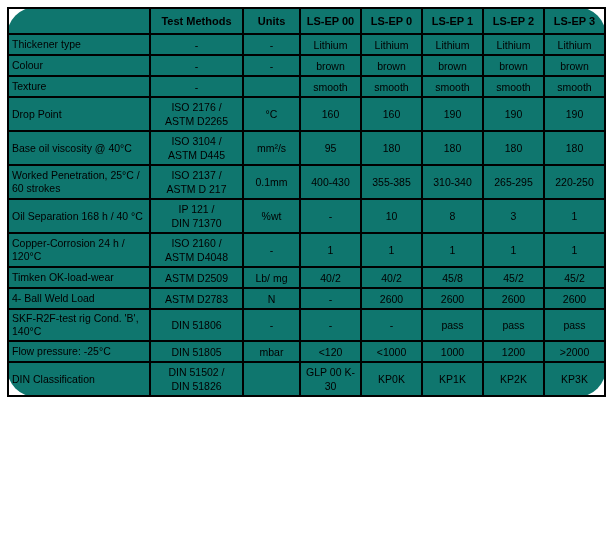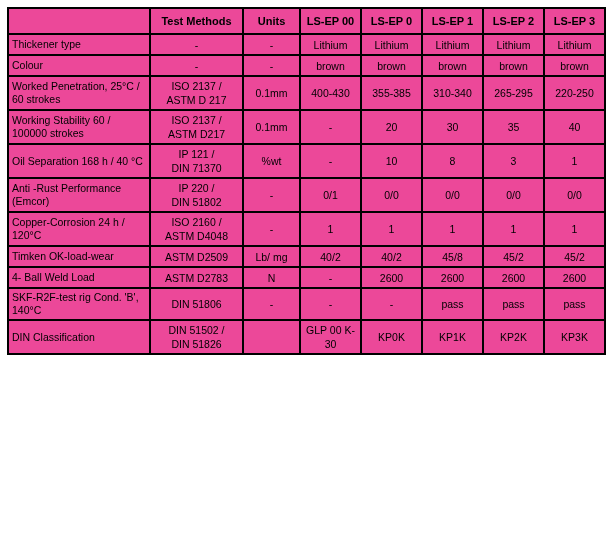--- a/index.html
+++ b/index.html
@@ -8,21 +8,22 @@
     background: #ffffff;
     width: 609px;
     height: 553px;
     font-family: "Liberation Sans", sans-serif;
     color: #000;
   }
   table.spec {
     border-collapse: collapse;
     margin: 7px 0 0 7px;
     table-layout: fixed;
-    background: #ec4899;
+    background: #0f766e;
+    border-radius: 29px;
   }
   .spec th, .spec td {
     border: 2px solid #000;
     font-size: 10.5px;
     padding: 2px 2px;
     overflow: hidden;
     vertical-align: middle;
   }
   .spec thead tr { height: 26px; }
   .spec thead th {
@@ -84,62 +85,72 @@
         <th class="lbl">Colour</th>
         <td class="method">-</td>
         <td class="units">-</td>
         <td class="val">brown</td>
         <td class="val">brown</td>
         <td class="val">brown</td>
         <td class="val">brown</td>
         <td class="val">brown</td>
       </tr>
       <tr>
+        <th class="lbl">Texture</th>
+        <td class="method">-</td>
+        <td class="units"></td>
+        <td class="val">smooth</td>
+        <td class="val">smooth</td>
+        <td class="val">smooth</td>
+        <td class="val">smooth</td>
+        <td class="val">smooth</td>
+      </tr>
+      <tr>
+        <th class="lbl">Drop Point</th>
+        <td class="method">ISO 2176 /
+ASTM D2265</td>
+        <td class="units">°C</td>
+        <td class="val">160</td>
+        <td class="val">160</td>
+        <td class="val">190</td>
+        <td class="val">190</td>
+        <td class="val">190</td>
+      </tr>
+      <tr>
+        <th class="lbl">Base oil viscosity @ 40°C</th>
+        <td class="method">ISO 3104 /
+ASTM D445</td>
+        <td class="units">mm²/s</td>
+        <td class="val">95</td>
+        <td class="val">180</td>
+        <td class="val">180</td>
+        <td class="val">180</td>
+        <td class="val">180</td>
+      </tr>
+      <tr>
         <th class="lbl">Worked Penetration, 25°C / 60 strokes</th>
         <td class="method">ISO 2137 /
 ASTM D 217</td>
         <td class="units">0.1mm</td>
         <td class="val">400-430</td>
         <td class="val">355-385</td>
         <td class="val">310-340</td>
         <td class="val">265-295</td>
         <td class="val">220-250</td>
       </tr>
       <tr>
-        <th class="lbl">Working Stability 60 / 100000 strokes</th>
-        <td class="method">ISO 2137 /
-ASTM D217</td>
-        <td class="units">0.1mm</td>
-        <td class="val">-</td>
-        <td class="val">20</td>
-        <td class="val">30</td>
-        <td class="val">35</td>
-        <td class="val">40</td>
-      </tr>
-      <tr>
         <th class="lbl">Oil Separation 168 h / 40 °C</th>
         <td class="method">IP 121 /
 DIN 71370</td>
         <td class="units">%wt</td>
         <td class="val">-</td>
         <td class="val">10</td>
         <td class="val">8</td>
         <td class="val">3</td>
         <td class="val">1</td>
-      </tr>
-      <tr>
-        <th class="lbl">Anti -Rust Performance (Emcor)</th>
-        <td class="method">IP 220 /
-DIN 51802</td>
-        <td class="units">-</td>
-        <td class="val">0/1</td>
-        <td class="val">0/0</td>
-        <td class="val">0/0</td>
-        <td class="val">0/0</td>
-        <td class="val">0/0</td>
       </tr>
       <tr>
         <th class="lbl">Copper-Corrosion 24 h / 120°C</th>
         <td class="method">ISO 2160 /
 ASTM D4048</td>
         <td class="units">-</td>
         <td class="val">1</td>
         <td class="val">1</td>
         <td class="val">1</td>
         <td class="val">1</td>
@@ -167,20 +178,30 @@
       </tr>
       <tr>
         <th class="lbl">SKF-R2F-test rig Cond. 'B', 140°C</th>
         <td class="method">DIN 51806</td>
         <td class="units">-</td>
         <td class="val">-</td>
         <td class="val">-</td>
         <td class="val">pass</td>
         <td class="val">pass</td>
         <td class="val">pass</td>
+      </tr>
+      <tr>
+        <th class="lbl">Flow pressure: -25°C</th>
+        <td class="method">DIN 51805</td>
+        <td class="units">mbar</td>
+        <td class="val">&lt;120</td>
+        <td class="val">&lt;1000</td>
+        <td class="val">1000</td>
+        <td class="val">1200</td>
+        <td class="val">&gt;2000</td>
       </tr>
       <tr>
         <th class="lbl">DIN Classification</th>
         <td class="method">DIN 51502 /
 DIN 51826</td>
         <td class="units"></td>
         <td class="val">GLP 00 K-30</td>
         <td class="val">KP0K</td>
         <td class="val">KP1K</td>
         <td class="val">KP2K</td>

